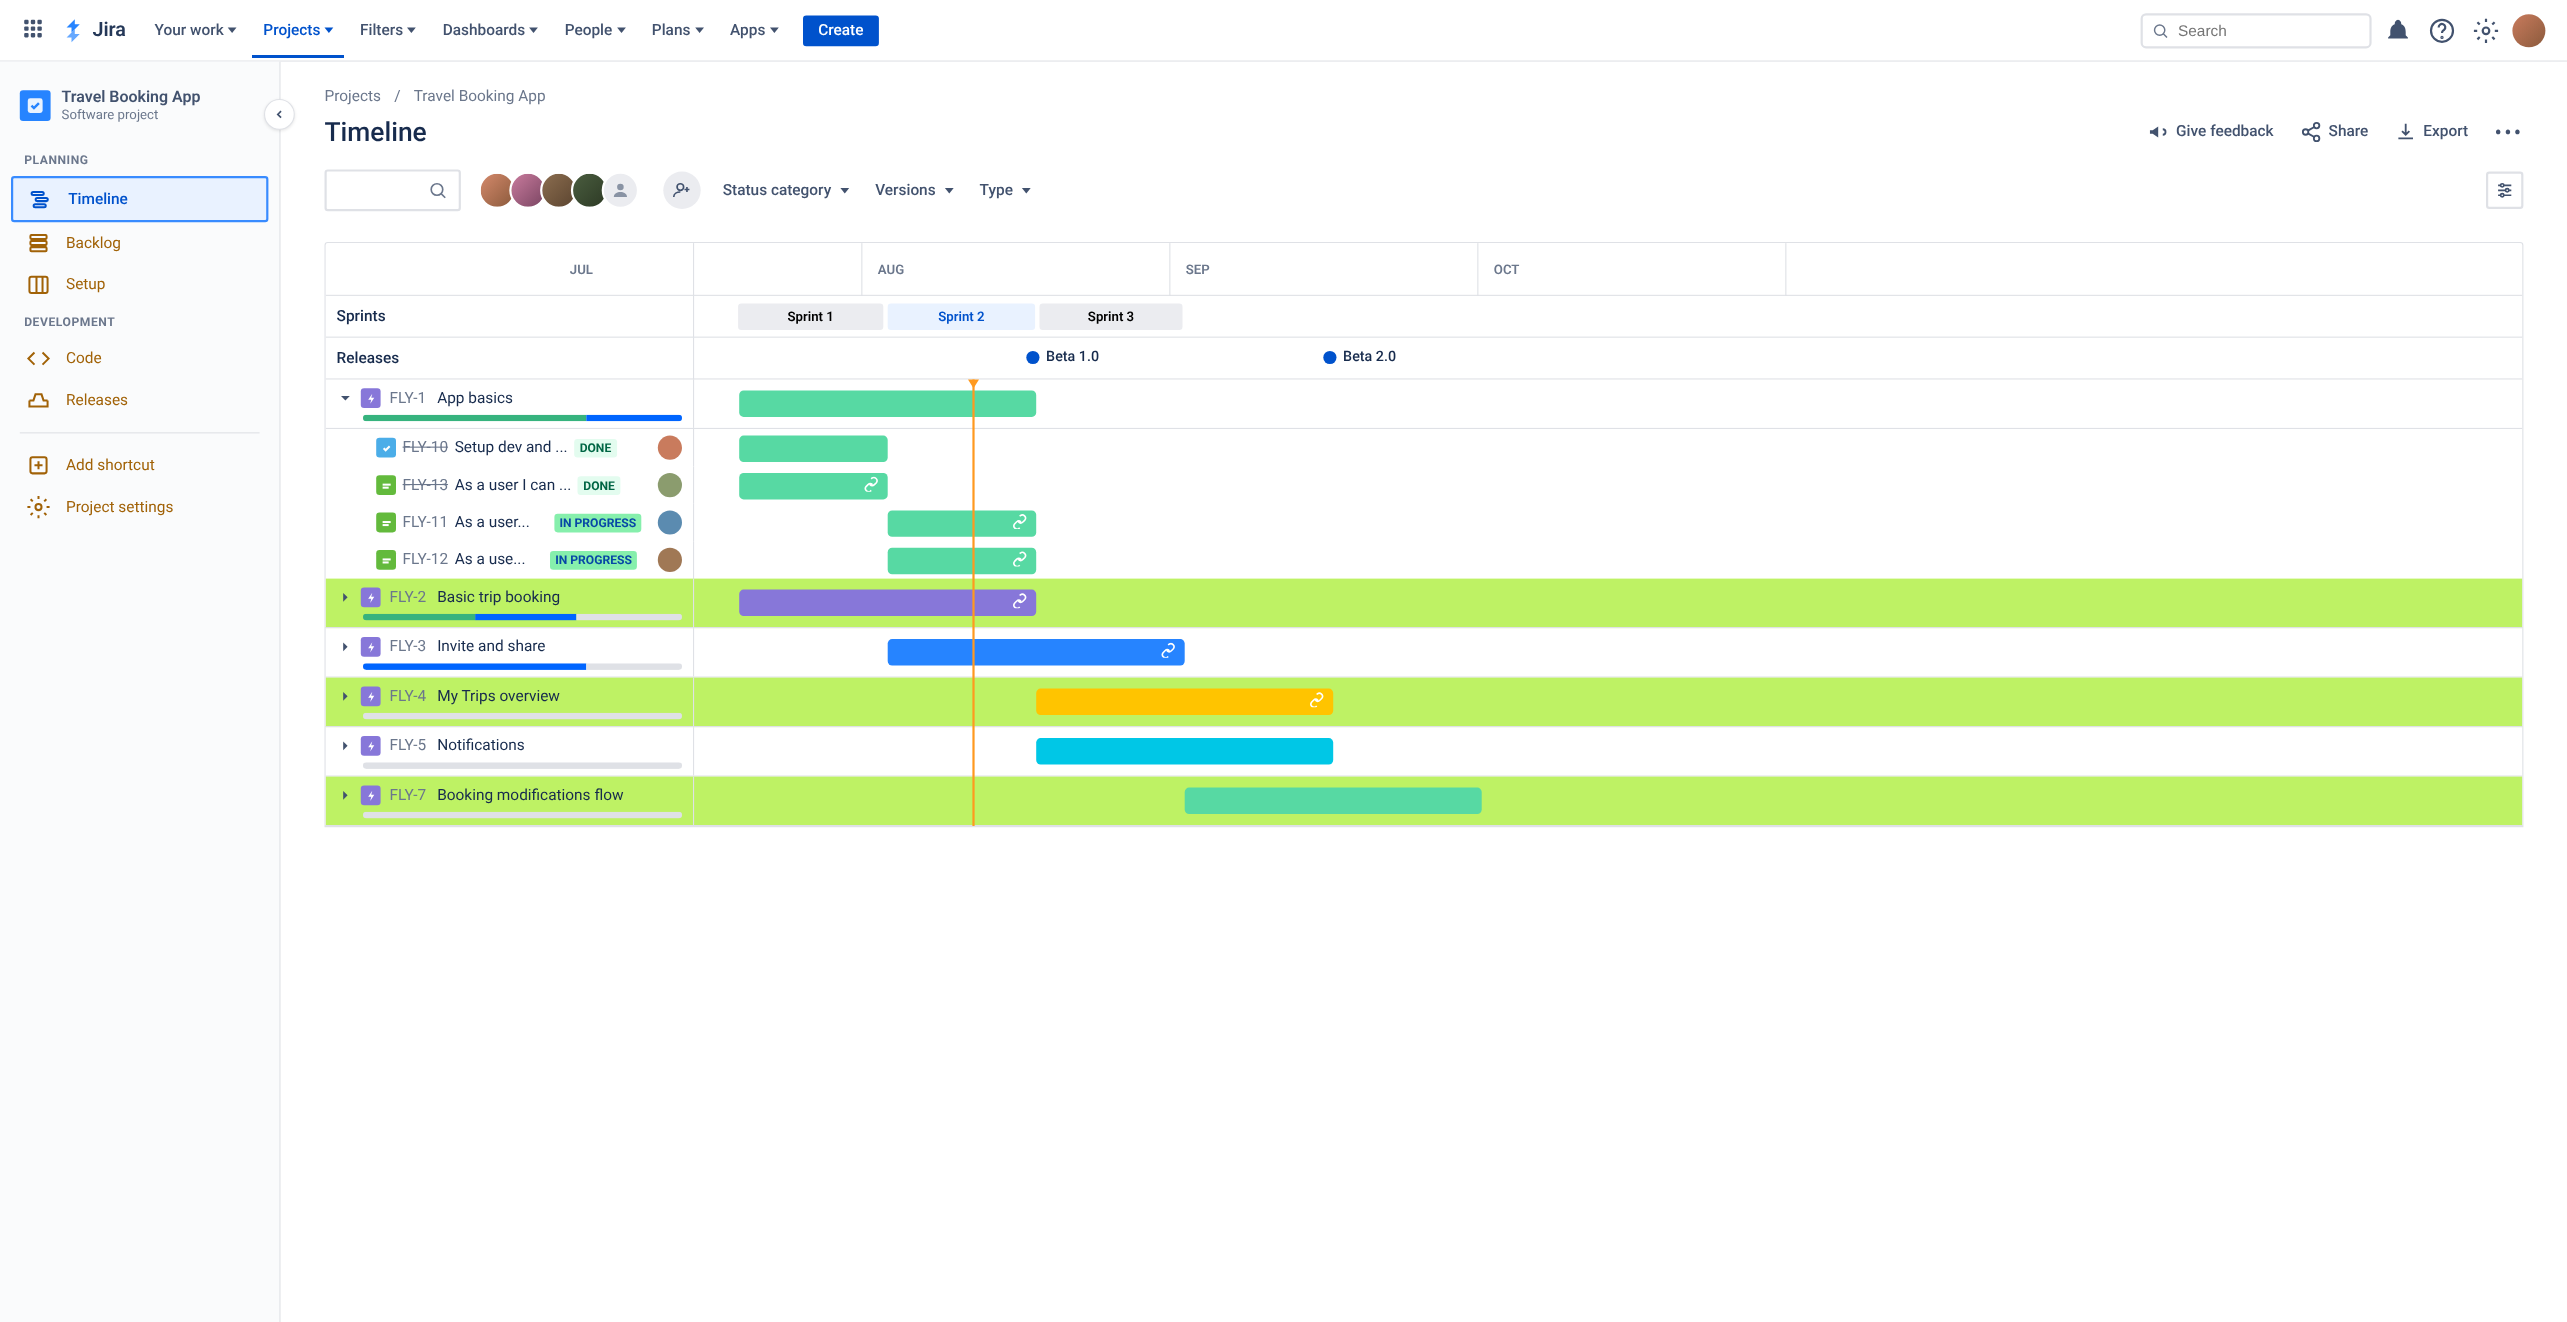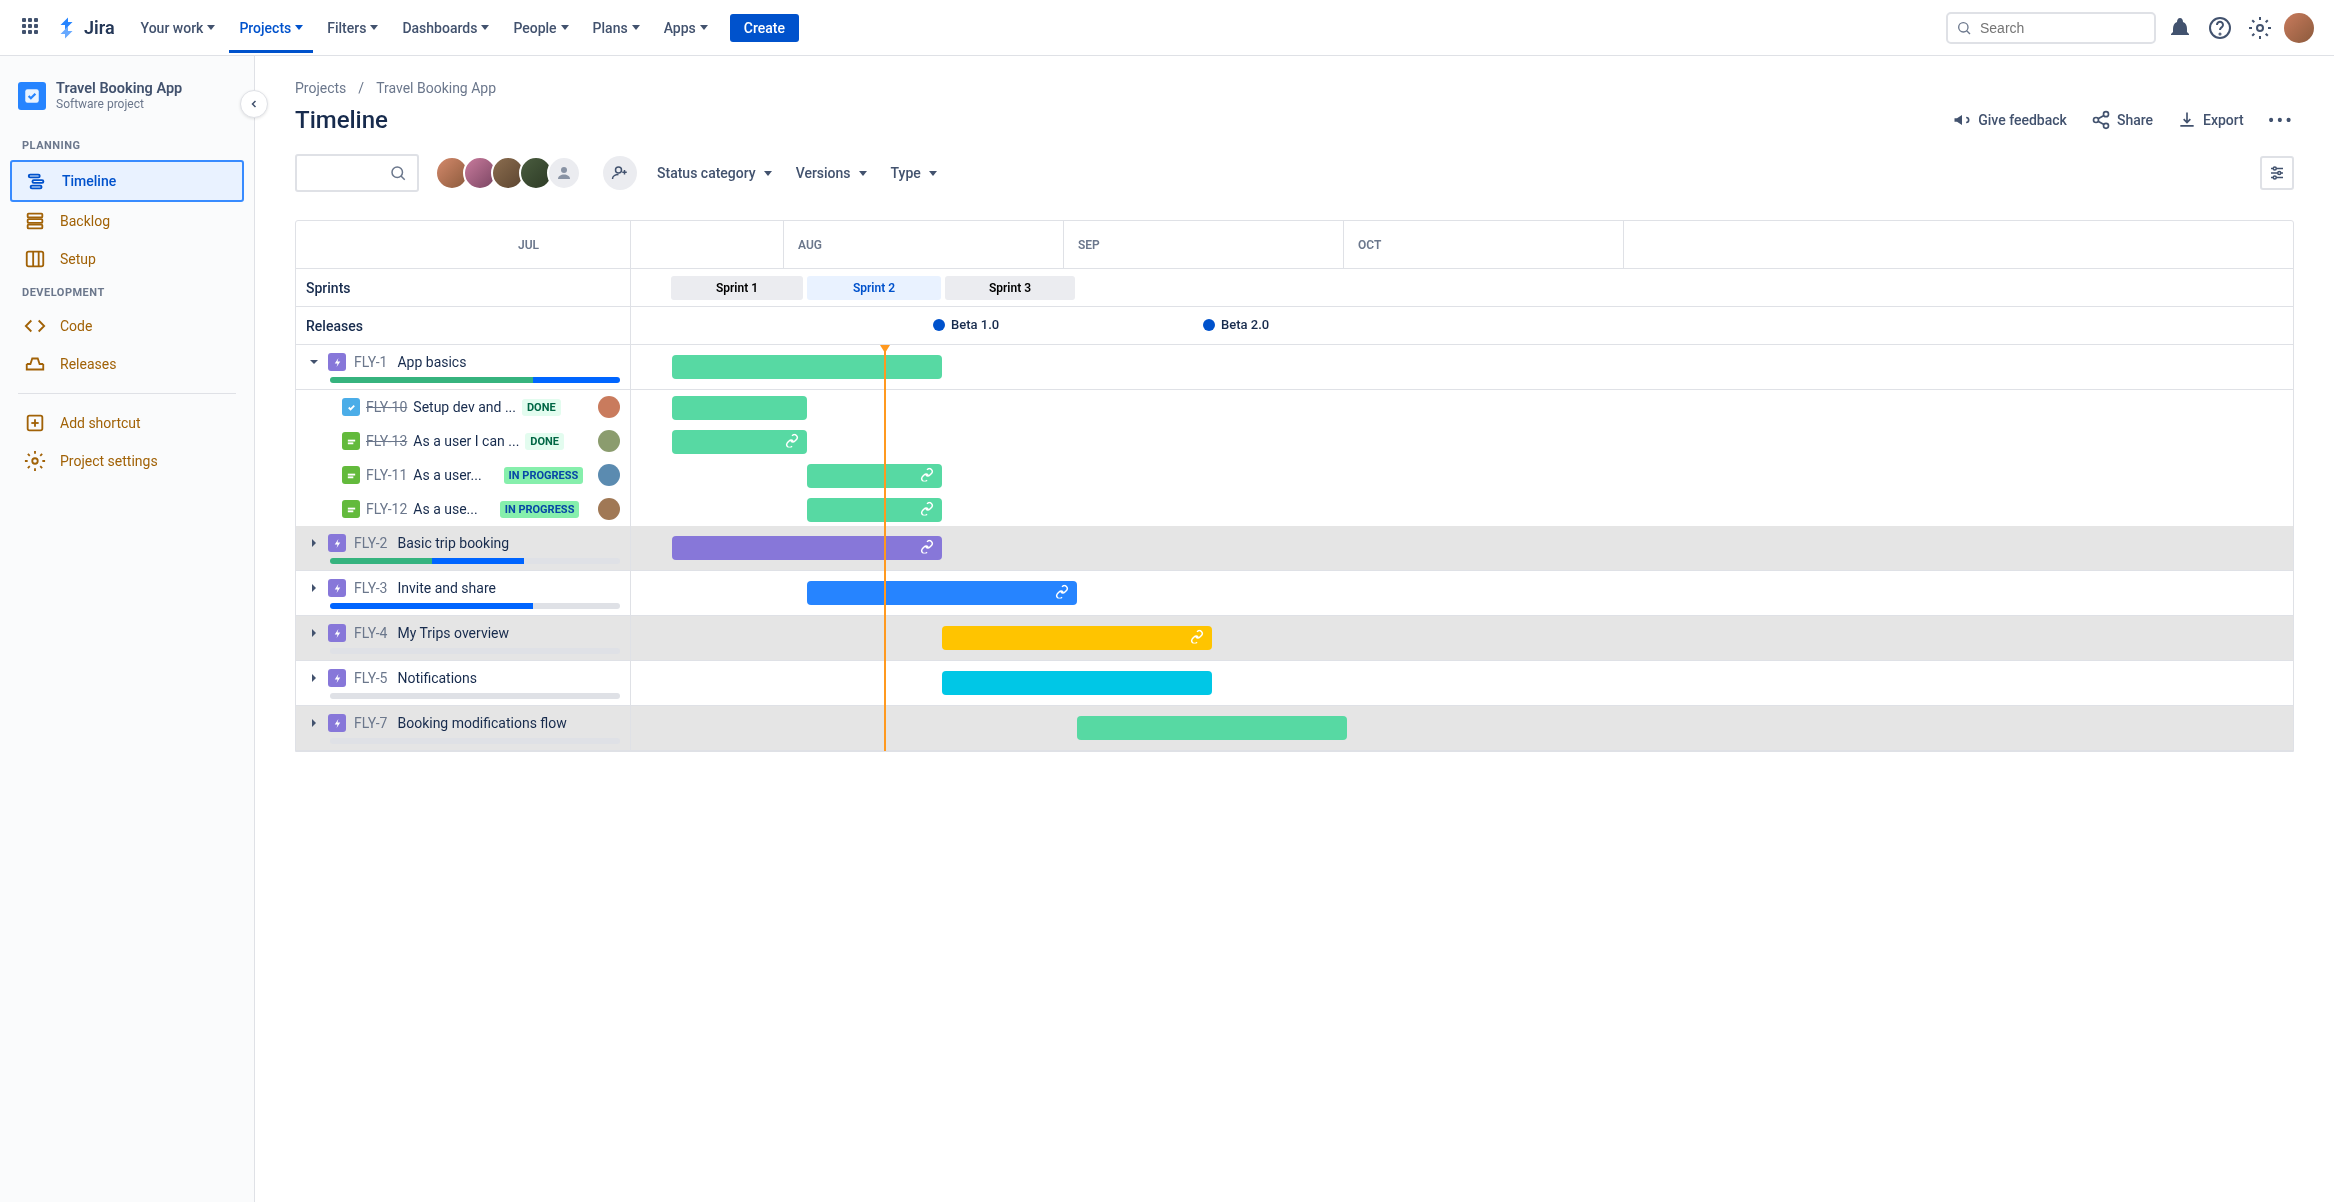--- a/index.html
+++ b/index.html
@@ -122,21 +122,21 @@
 
 .today-line { position: absolute; top: 0; bottom: 0; width: 2px; background: #FF991F; z-index: 3; }
 .today-line::before { content: ""; position: absolute; top: 0; left: -4px; width: 0; height: 0; border-left: 5px solid transparent; border-right: 5px solid transparent; border-top: 8px solid #FF991F; }
 
 .row.epic-row, .row.child-row { position: relative; }
 .row.epic-row { min-height: 45px; }
 
 .right-col-stack { position: relative; }
 .right-col-stack .today-line { z-index: 5; }
 
-.odd-bg { background: #e5e5e5; }
+.odd-bg { background: #bef264; }
 
 </style>
 </head>
 <body>
 
 <div class="topnav">
   <div class="nav-left">
     <div class="apps-icon">
       <span></span>
         <span></span>

